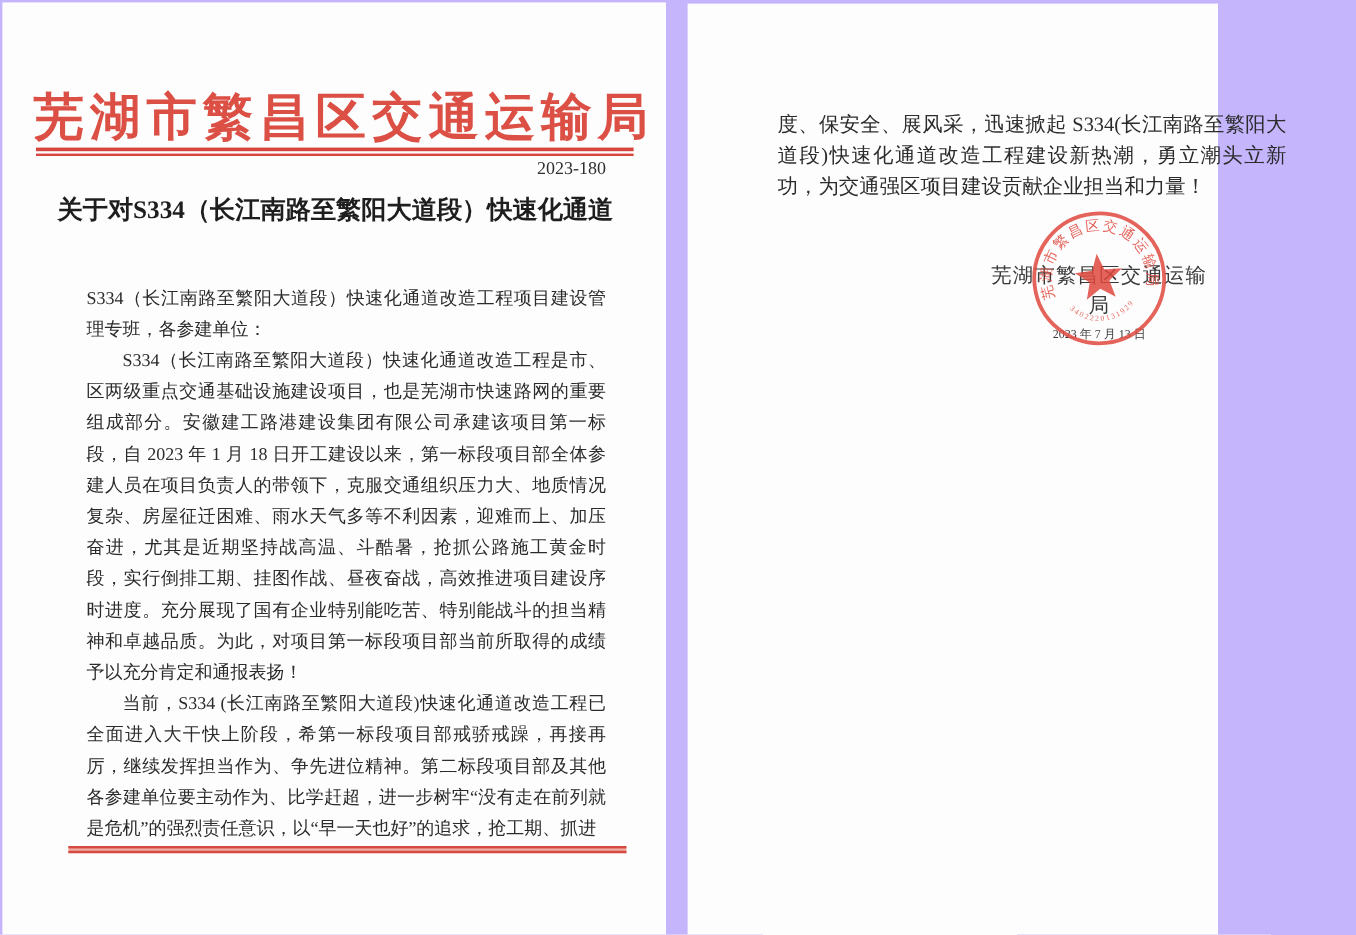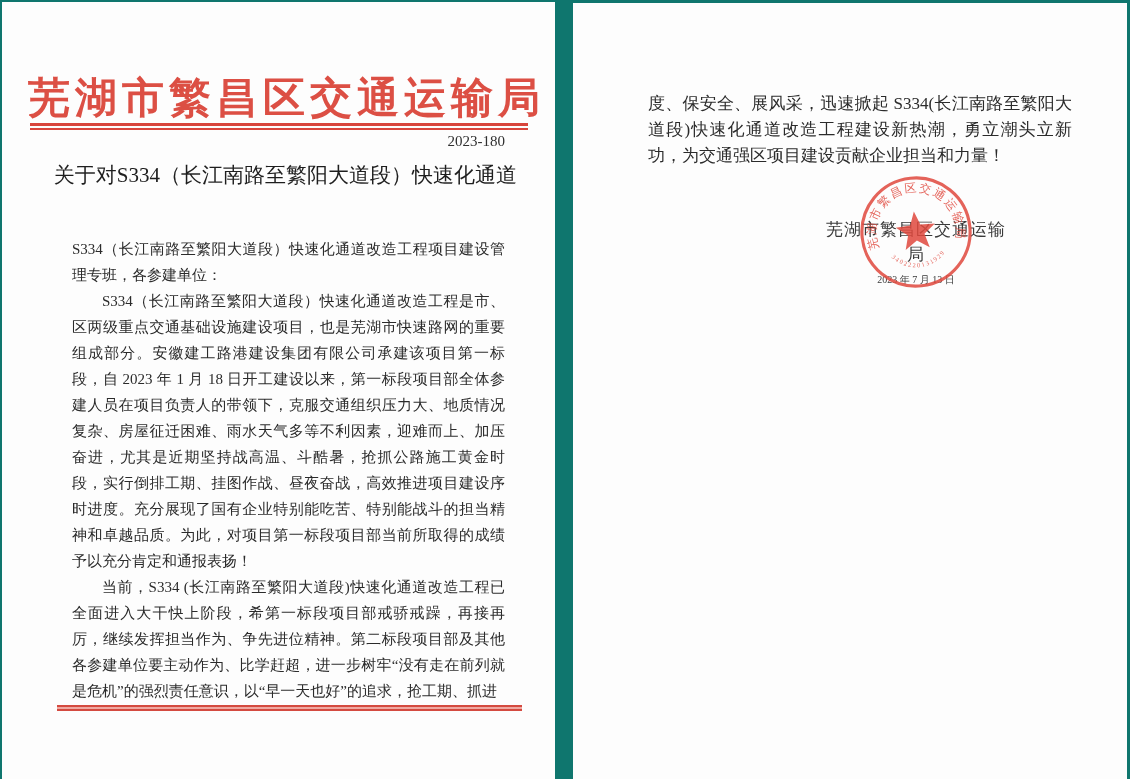--- a/index.html
+++ b/index.html
@@ -1,40 +1,40 @@
 <!DOCTYPE html>
 <html><head>
 <meta charset="utf-8">
 <style>
   html,body { margin:0; padding:0; }
   .screen {
     position:relative; width:1130px; height:779px; overflow:hidden;
-    background:#0f766e;
+    background:#c4b5fd;
     font-family:"Liberation Serif","DejaVu Serif",serif;
   }
   .page { position:absolute; background:#fdfdfd; }
   .page1 { left:2px; top:2px; width:553px; height:777px; }
-  .page2 { left:573px; top:3px; width:554px; height:776px; }
+  .page2 { left:573px; top:3px; width:442px; height:776px; }
 
   .letterhead {
     position:absolute; top:68px; left:26px; width:500px;
     text-align:center; font-size:42px; font-weight:bold;
     color:#dc4f44; letter-spacing:5px; white-space:nowrap;
   }
   .letterhead-rule {
     position:absolute; top:121px; left:28px; width:498px;
     height:2px; border-top:3px solid #d8453c; border-bottom:2px solid #d8453c;
   }
   .doc-number {
     position:absolute; top:131px; right:50px;
     font-size:15px; color:#2f2f2f;
   }
   .doc-title {
     position:absolute; top:159px; left:40px; width:475px;
-    text-align:right; font-size:21px; font-weight:normal;
+    text-align:center; font-size:21px; font-weight:bold;
     color:#1e1e1e; line-height:29px;
   }
   .body-text {
     position:absolute; top:234px; left:70px; width:433px;
     font-size:15px; line-height:26px; color:#2b2b2b;
     text-align:justify;
   }
   .body-text p { margin:0; }
   .indent { text-indent:2em; }
   .footer-rule {

